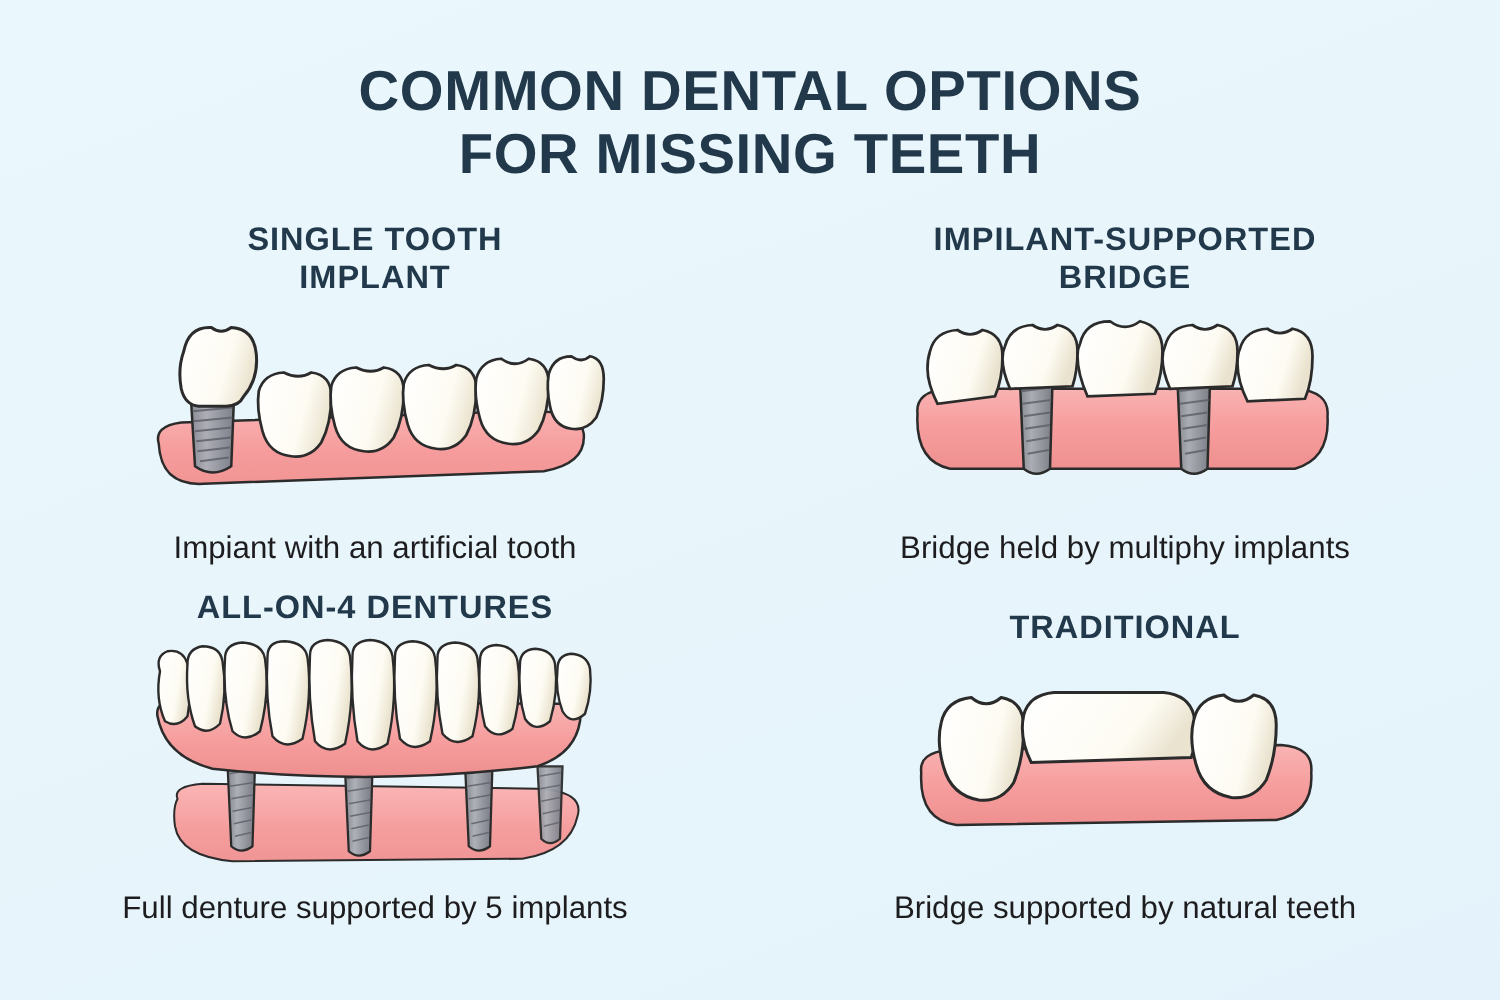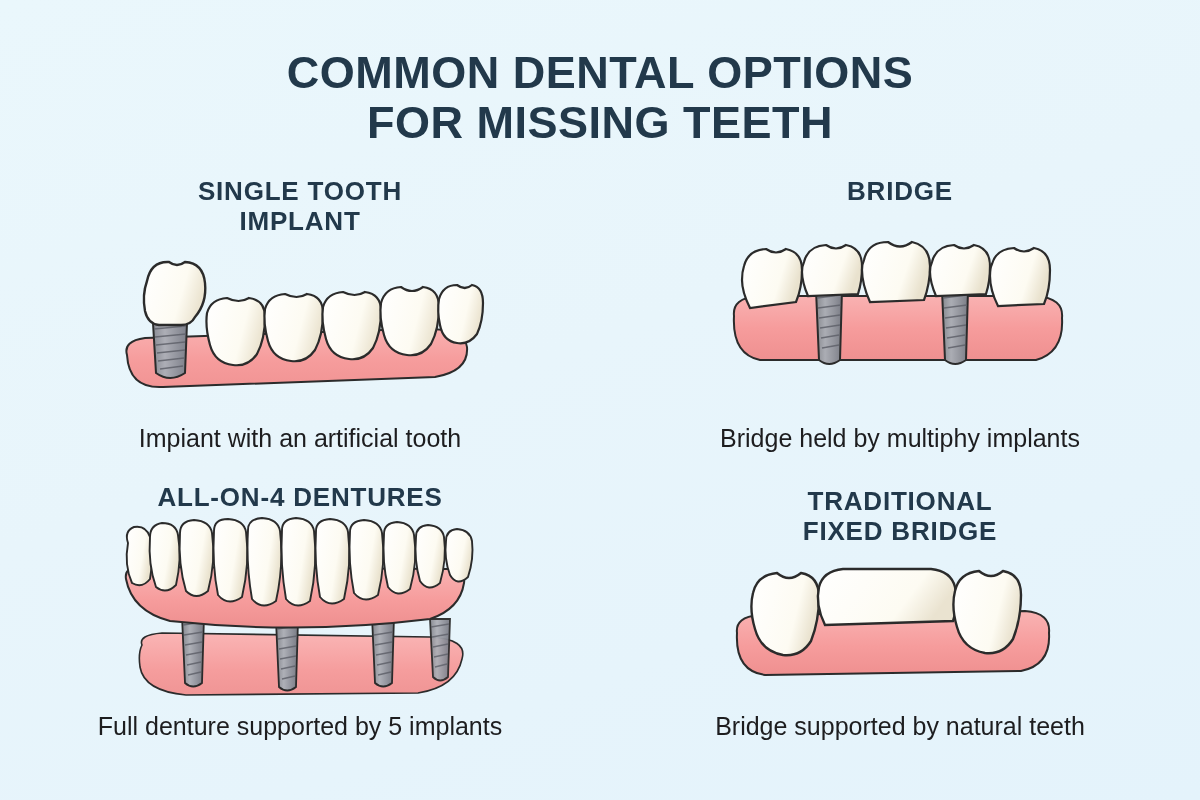--- a/index.html
+++ b/index.html
@@ -76,21 +76,21 @@
     color: #1d1d1f;
     font-size: 25px;
     text-align: right;
     line-height: 1.1;
     white-space: nowrap;
   }
 
   
   .p1 .panel-title { margin-top: 18px; }
   .p2 .panel-title { margin-top: 18px; }
-  .p3 .panel-title { margin-top: 12px; }
+  .p3 .panel-title { margin-top: 0; }
   .p4 .panel-title { margin-top: 16px; }
 
   .p1 .caption, .p2 .caption { margin-bottom: 18px; }
   .p3 .caption, .p4 .caption { margin-bottom: 30px; }
 
   svg { display: block; overflow: visible; }
 </style>
 </head>
 <body>
 
@@ -156,20 +156,21 @@
             <path d="M266,48 Q270,33 286,32 Q297,40 308,32 Q324,34 324,52 Q324,74 316,89 Q307,102 292,100 Q274,98 269,80 Q264,62 266,48 Z"></path>
             <path d="M324,44 Q328,30 342,30 Q350,36 357,30 Q368,32 368,48 Q368,66 362,79 Q354,90 342,88 Q328,86 325,70 Q322,56 324,44 Z"></path>
           </g>
         </svg>
       </div>
       <div class="caption">Impiant with an artificial tooth</div>
     </div>
 
     <div class="panel p2">
       <div class="panel-title">
+        <span class="line">IMPILANT-SUPPORTED</span>
         <span class="line">BRIDGE</span>
       </div>
       <div class="art">
         <svg width="360" height="150" viewBox="0 0 360 150">
           <defs>
             <linearGradient id="gum2" x1="0" y1="0" x2="0" y2="1">
               <stop offset="0%" stop-color="#f9b2b2"></stop>
               <stop offset="50%" stop-color="#f69c9c"></stop>
               <stop offset="100%" stop-color="#ef9090"></stop>
             </linearGradient>
@@ -323,21 +324,20 @@
             <path d="M346,24 Q346,13 357,12 Q370,13 372,24 Q374,42 368,60 Q357,70 350,58 Q344,42 346,24 Z"></path>
           </g>
         </svg>
       </div>
       <div class="caption">Full denture supported by 5 implants</div>
     </div>
 
     <div class="panel p4">
       <div class="panel-title">
         <span class="line">TRADITIONAL</span>
-        <span class="line">FIXED BRIDGE</span>
       </div>
       <div class="art">
         <svg width="350" height="140" viewBox="0 0 350 140">
           <defs>
             <linearGradient id="gum4" x1="0" y1="0" x2="0" y2="1">
               <stop offset="0%" stop-color="#f9b3b3"></stop>
               <stop offset="55%" stop-color="#f69c9c"></stop>
               <stop offset="100%" stop-color="#ef9090"></stop>
             </linearGradient>
             <linearGradient id="toothg4" x1="0" y1="0" x2="1" y2="0.3">

